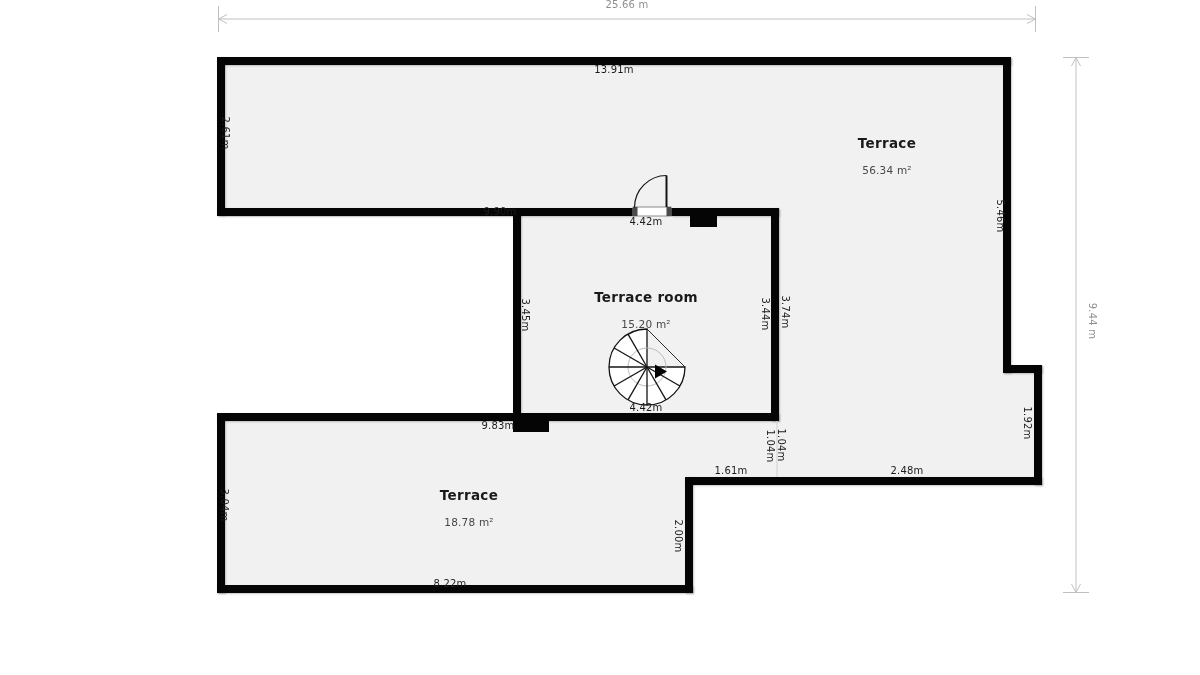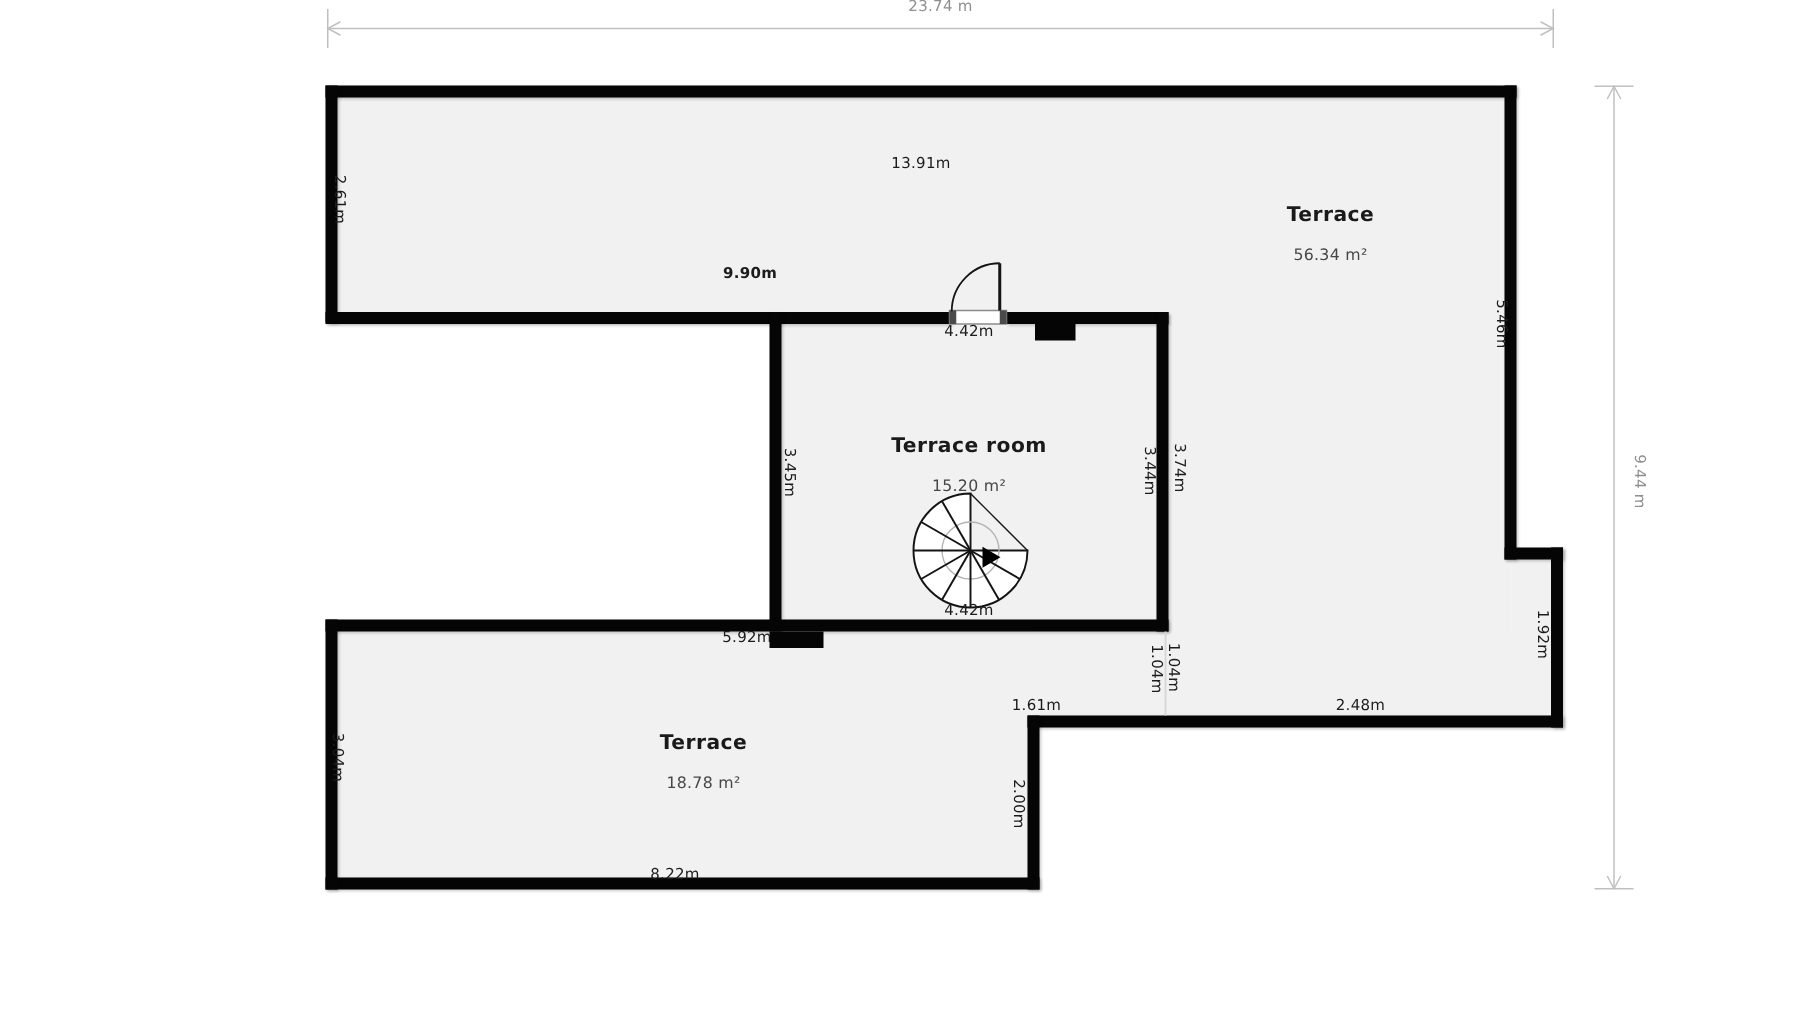--- a/index.html
+++ b/index.html
@@ -97,36 +97,36 @@
       <line x1="647" y1="367" x2="609" y2="367"></line>
       <line x1="647" y1="367" x2="614.1" y2="386"></line>
       <line x1="647" y1="367" x2="628" y2="399.9"></line>
       <line x1="647" y1="367" x2="647" y2="405"></line>
       <line x1="647" y1="367" x2="666" y2="399.9"></line>
       <line x1="647" y1="367" x2="679.9" y2="386"></line>
       <polygon points="655,364.5 667,371.5 655,378.5" fill="#000000" stroke="none"></polygon>
     </g>
   </svg>
 
-  <div class="lbl muted" style="left:627px;top:5px;">23.74 m</div>
+  <div class="lbl muted" style="left:627px;top:5px;">25.66 m</div>
   <div class="lbl muted v" style="left:1092px;top:321px;">9.44 m</div>
 
-  <div class="lbl" style="left:614px;top:70px;margin-top:40px;">13.91m</div>
+  <div class="lbl" style="left:614px;top:70px;">13.91m</div>
   <div class="lbl v" style="left:225px;top:133px;">2.61m</div>
-  <div class="lbl" style="left:500px;top:183px;font-weight:bold;">9.90m</div>
+  <div class="lbl" style="left:500px;top:212px;">9.90m</div>
   <div class="lbl" style="left:646px;top:222px;">4.42m</div>
   <div class="lbl v" style="left:1000px;top:216px;">5.46m</div>
   <div class="lbl v" style="left:525px;top:315px;">3.45m</div>
   <div class="lbl v" style="left:765px;top:314px;">3.44m</div>
   <div class="lbl v" style="left:785px;top:312px;">3.74m</div>
   <div class="lbl" style="left:646px;top:408px;">4.42m</div>
-  <div class="lbl" style="left:498px;top:426px;">5.92m</div>
+  <div class="lbl" style="left:498px;top:426px;">9.83m</div>
   <div class="lbl v" style="left:770px;top:446px;">1.04m</div>
   <div class="lbl v" style="left:781px;top:445px;">1.04m</div>
-  <div class="lbl" style="left:691px;top:471px;">1.61m</div>
+  <div class="lbl" style="left:731px;top:471px;">1.61m</div>
   <div class="lbl" style="left:907px;top:471px;">2.48m</div>
   <div class="lbl v" style="left:1027px;top:423px;">1.92m</div>
   <div class="lbl v" style="left:678px;top:536px;">2.00m</div>
   <div class="lbl v" style="left:224px;top:505px;">3.04m</div>
   <div class="lbl" style="left:450px;top:584px;">8.22m</div>
 
   <div class="room-name" style="left:887px;top:143px;">Terrace</div>
   <div class="room-area" style="left:887px;top:157px;">56.34 m²</div>
   <div class="room-name" style="left:646px;top:297px;">Terrace room</div>
   <div class="room-area" style="left:646px;top:311px;">15.20 m²</div>

